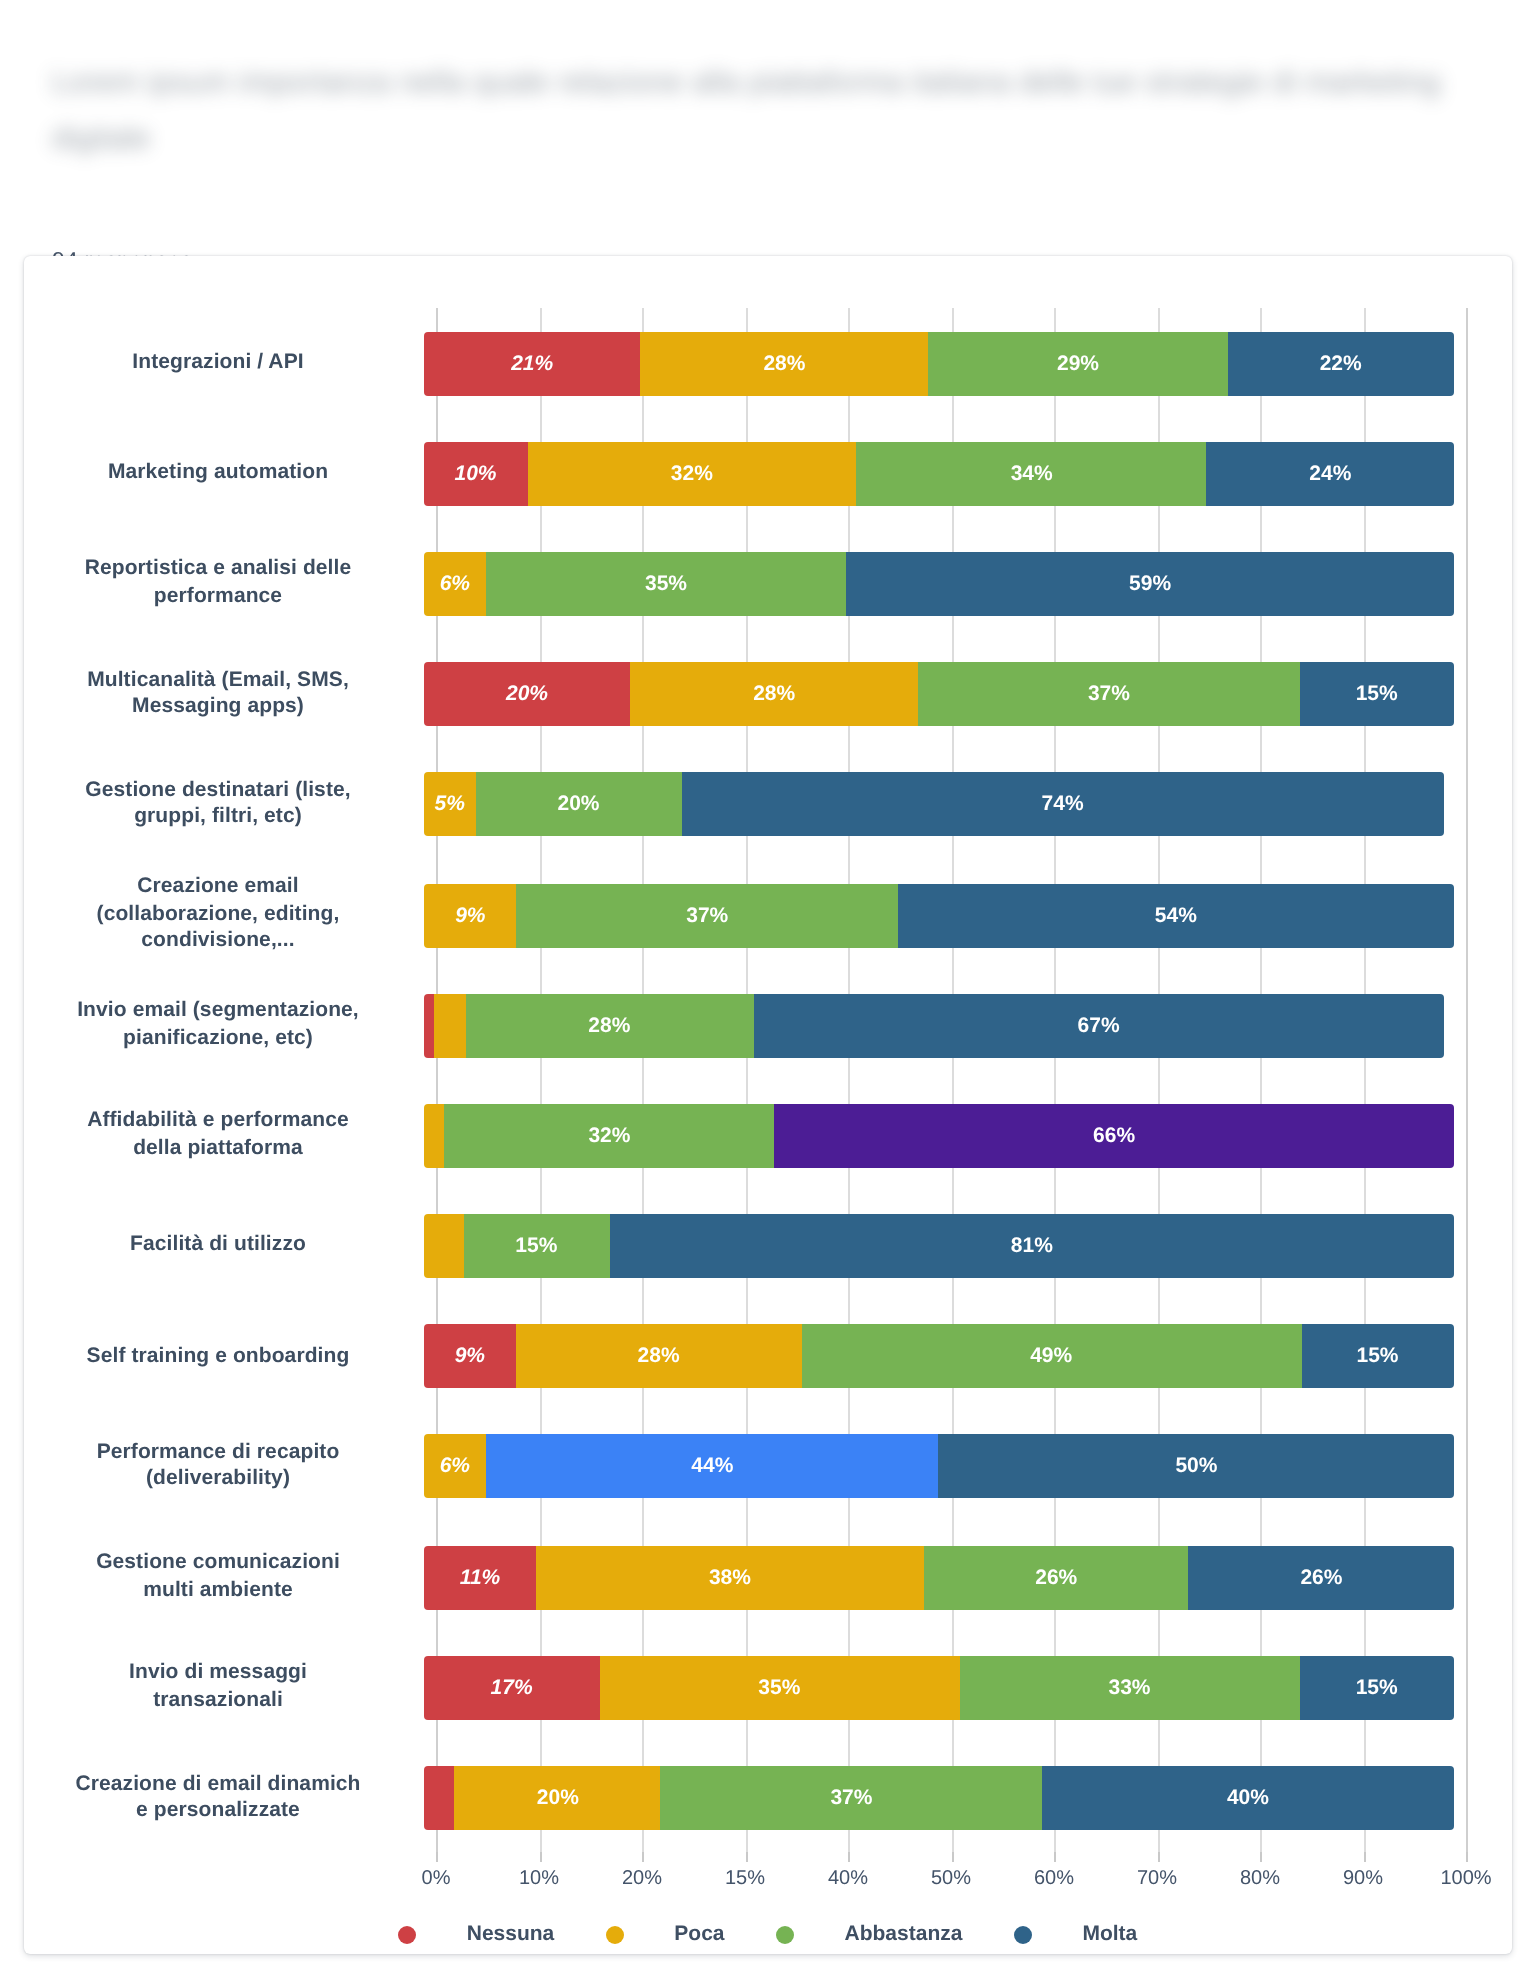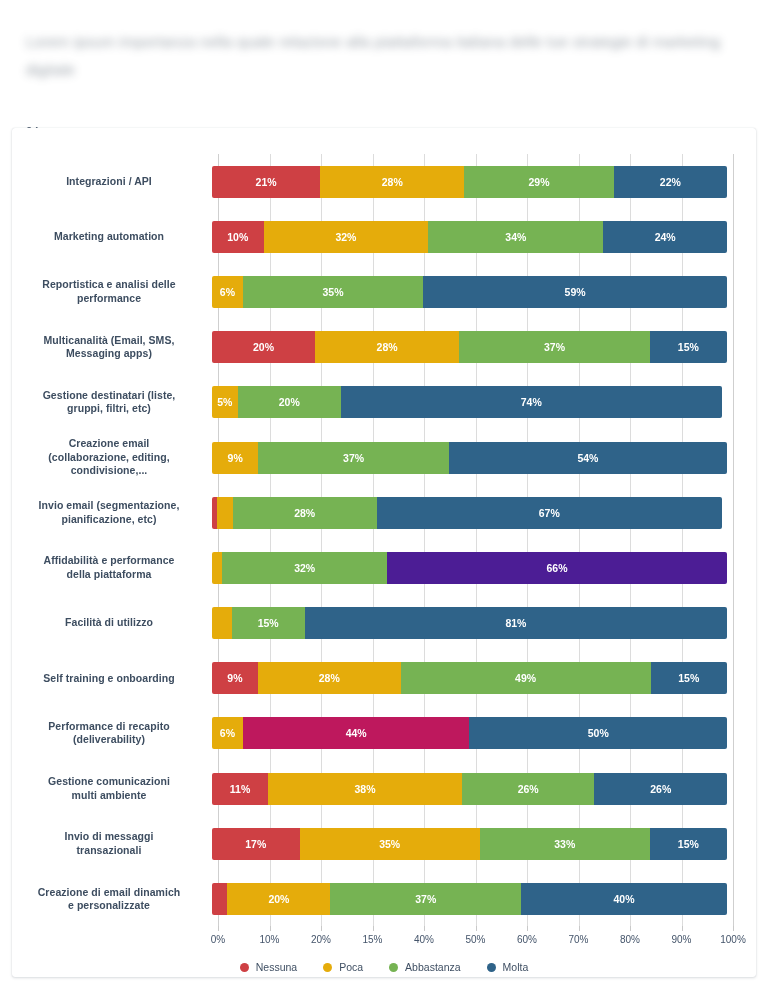--- a/index.html
+++ b/index.html
@@ -117,21 +117,21 @@
     display: flex;
     align-items: center;
     justify-content: center;
     height: 32px;
     color: #ffffff;
     font-size: 10.5px;
     font-weight: 700;
     overflow: hidden;
     white-space: nowrap;
   }
-  .seg:first-child { border-top-left-radius: 2px; border-bottom-left-radius: 2px; }
+  .seg:first-child { border-top-left-radius: 2px; border-bottom-left-radius: 2px; font-style: italic; }
   .seg:last-child  { border-top-right-radius: 2px; border-bottom-right-radius: 2px; }
 
   
   .xaxis {
     position: absolute;
     left: 206px;
     top: 798px;
     width: 515px;
     height: 26px;
   }
@@ -158,24 +158,24 @@
     top: 833px;
     width: 744px;
     display: flex;
     justify-content: center;
     align-items: center;
     gap: 26px;
   }
   .legend-item {
     display: flex;
     align-items: center;
-    gap: 7px;
+    gap: 25px;
     font-size: 10.5px;
     color: #3f4f63;
-    font-weight: 400;
+    font-weight: 700;
   }
   .legend-dot {
     width: 9px;
     height: 9px;
     border-radius: 50%;
     display: inline-block;
   }
 </style>
 </head>
 <body>
@@ -358,21 +358,21 @@
               </div>
             </div>
           </div>
           <div class="row">
             <div class="row-label">Performance di recapito
 (deliverability)</div>
             <div class="bar-track">
               <div class="seg" title="Poca: 6%" style="width: 30.9px; background: rgb(229, 172, 11);">
                 <span>6%</span>
               </div>
-              <div class="seg" title="Abbastanza: 44%" style="width: 226.6px; background: #be185d;">
+              <div class="seg" title="Abbastanza: 44%" style="width: 226.6px; background: #3b82f6;">
                 <span>44%</span>
               </div>
               <div class="seg" title="Molta: 50%" style="width: 257.5px; background: rgb(47, 99, 137);">
                 <span>50%</span>
               </div>
             </div>
           </div>
           <div class="row">
             <div class="row-label">Gestione comunicazioni
 multi ambiente</div>

